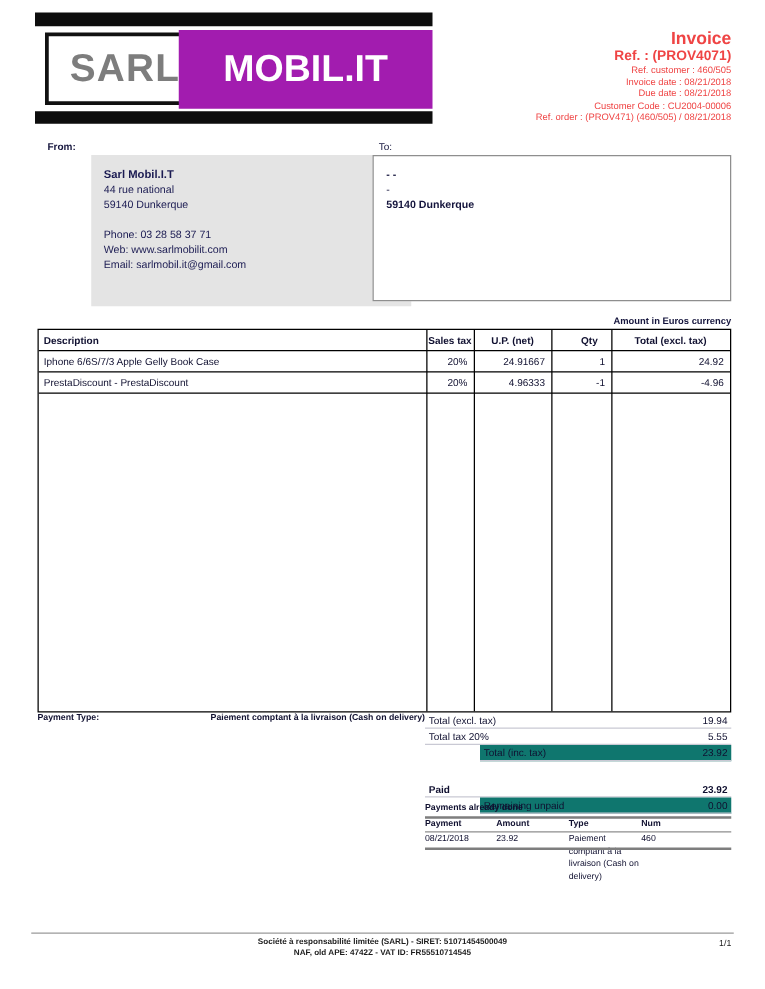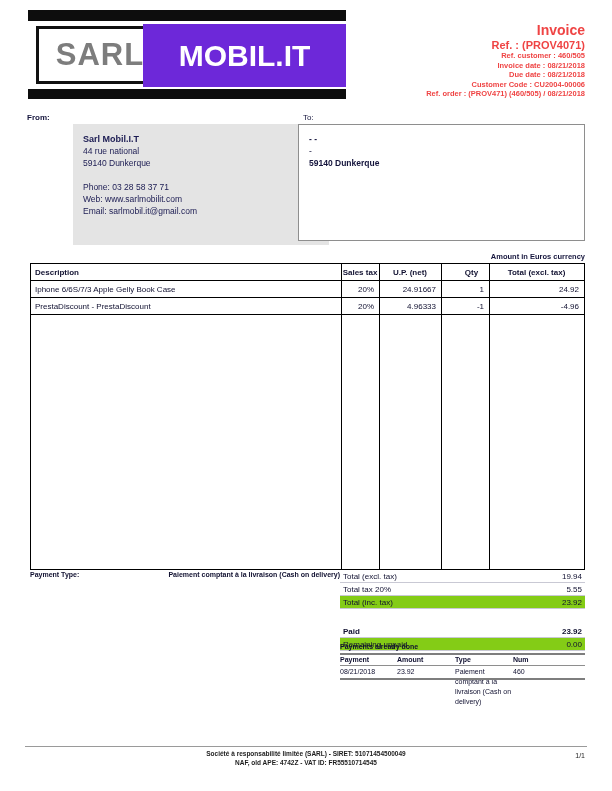--- a/index.html
+++ b/index.html
@@ -6,31 +6,31 @@
   html,body { background:#fff; }
   body { font-family:"Liberation Sans", sans-serif; color:#14143c; }
   .page { position:relative; width:612px; height:791px; background:#fff; overflow:hidden; }
 
   
   .logo { position:absolute; left:28px; top:10px; width:322px; height:90px; }
   .logo-bar-top { position:absolute; left:0; top:0; width:318px; height:11px; background:#0d0d0d; }
   .logo-bar-bottom { position:absolute; left:0; top:79px; width:318px; height:10px; background:#0d0d0d; }
   .logo-sarl { position:absolute; left:8px; top:16px; width:128px; height:58px; background:#fff; border:3px solid #111;
                display:flex; align-items:center; justify-content:center; font-weight:bold; font-size:31px; color:#7d7d7d; letter-spacing:1px; }
-  .logo-mobil { position:absolute; left:115px; top:14px; width:203px; height:63px; background:#6d28d9;
+  .logo-mobil { position:absolute; left:115px; top:14px; width:203px; height:63px; background:#a21caf;
                 display:flex; align-items:center; justify-content:center; font-weight:bold; font-size:30px; color:#fff; letter-spacing:0px; }
 
   
   .inv-head { position:absolute; right:27px; top:22px; text-align:right; color:#ef4444; }
   .inv-title { font-size:14px; font-weight:bold; }
   .inv-ref { font-size:11px; font-weight:bold; margin-top:1px; }
-  .inv-line { font-size:7.5px; font-weight:bold; line-height:9.5px; }
+  .inv-line { font-size:7.5px; font-weight:normal; line-height:9.5px; }
 
   
-  .from-label { position:absolute; left:27px; top:113px; font-size:8px; font-weight:bold; }
+  .from-label { position:absolute; left:38px; top:113px; font-size:8px; font-weight:bold; }
   .from-box { position:absolute; left:30px; top:124px; width:256px; height:121px; background:#e4e4e4; padding:9px 10px; font-size:8.5px; line-height:12px; color:#1b1b52;margin-left:43px; }
   .from-name { font-weight:bold; font-size:9px; }
   .to-label { position:absolute; left:303px; top:113px; font-size:8px; font-weight:normal; }
   .to-box { position:absolute; left:298px; top:124px; width:287px; height:117px; background:#fff; border:1px solid #8e8e8e; padding:8px 10px; font-size:8.5px; line-height:12px; color:#14143c; }
   .to-name { font-weight:bold; }
   .to-city { font-weight:bold; }
 
   
   .currency-note { position:absolute; right:27px; top:252px; font-size:7.5px; font-weight:bold; }
 
@@ -43,21 +43,21 @@
   .c-tax  { width:38px;  text-align:center; }
   .c-up   { width:62px;  text-align:center; }
   .c-qty  { width:48px;  text-align:center;padding-left:13px; }
   .c-tot  { width:95px;  text-align:center; }
   .it-row .c-tax, .it-row .c-up, .it-row .c-qty, .it-row .c-tot { text-align:right; padding-right:5px; }
 
   
   .paytype { position:absolute; left:30px; top:571px; width:310px; display:flex; justify-content:space-between; font-size:7px; font-weight:bold; color:#101030; }
   .totals { position:absolute; left:340px; top:570px; width:245px; font-size:8px; color:#101030; }
   .tot-row { display:flex; justify-content:space-between; align-items:center; height:13px; padding:0 3px; border-bottom:1px solid #c9c9d4; }
-  .tot-row.hl { background:#84cc16; }
+  .tot-row.hl { background:#0f766e;margin-left:44px; }
   .tot-row.bold { font-weight:bold;margin-top:16px; }
 
   
   .pay-title { position:absolute; left:340px; top:643px; font-size:7px; font-weight:bold; color:#101030; }
   .pay-table { position:absolute; left:340px; top:653px; width:245px; font-size:7px; color:#101030; }
   .pay-head { display:flex; border-top:2.5px solid #7e7e7e; border-bottom:1.5px solid #8e8e8e; font-weight:bold; padding:1px 0 2px 0; }
   .p-payment { width:57px; } .p-amount { width:58px; } .p-type { width:58px; } .p-num { width:72px; }
   .pay-row { position:relative; display:flex; padding-top:1px; line-height:10px; }
   .pay-row::after { content:""; position:absolute; left:0; right:0; top:11.5px; border-top:2.5px solid #7e7e7e; }
 

